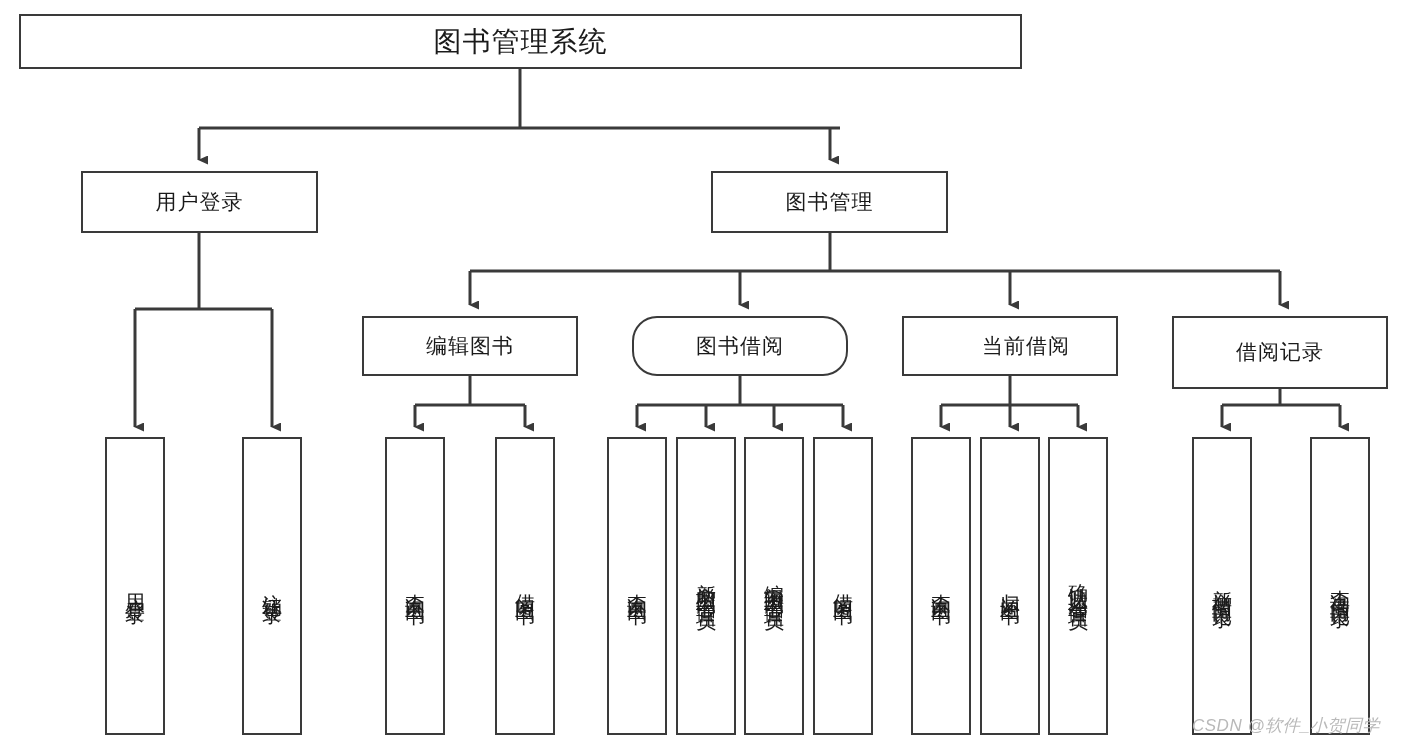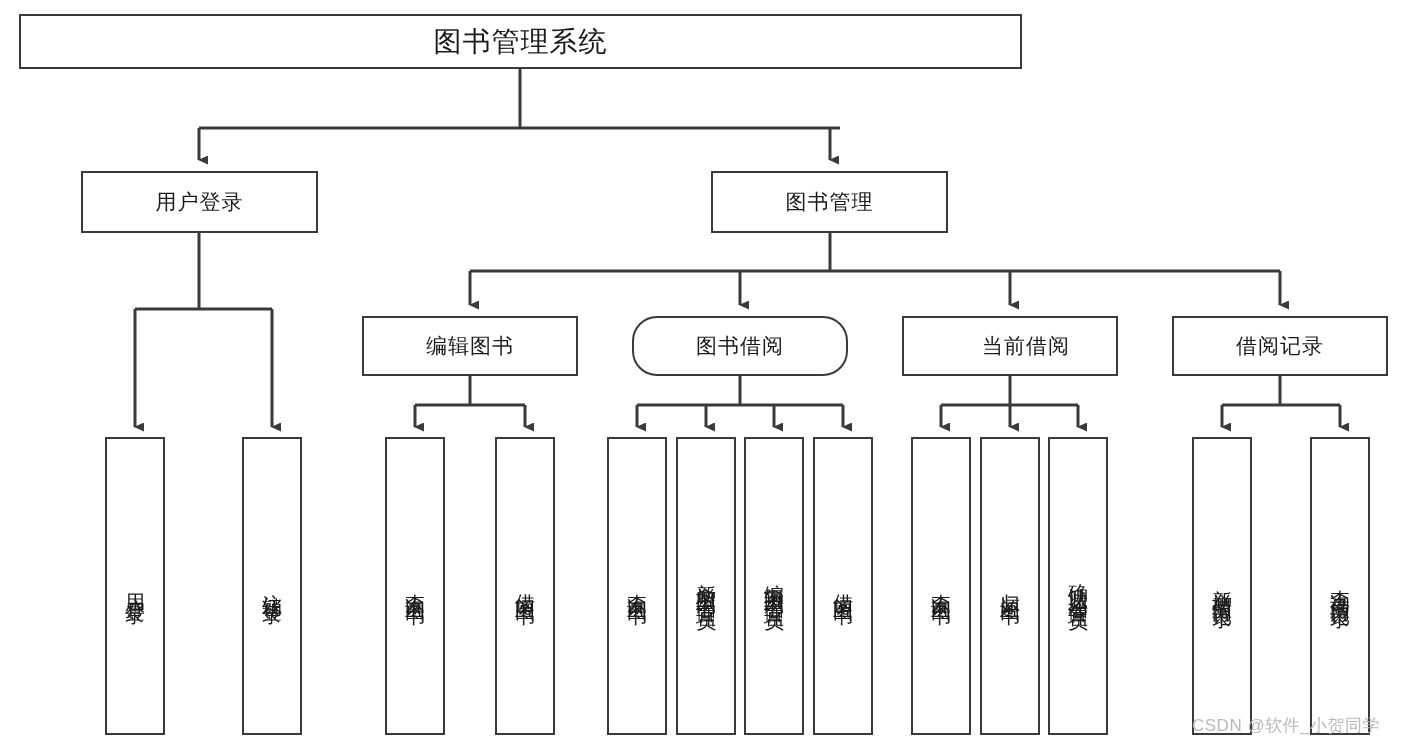--- a/index.html
+++ b/index.html
@@ -53,20 +53,21 @@
   .node-box.root .node-label { font-size: 28px; }
   .watermark {
     position: absolute;
     left: 1192px;
     top: 714px;
     font-size: 17px;
     color: #b9b9b9;
     letter-spacing: 0.5px;
     white-space: nowrap;
     user-select: none;
+    font-style: italic;
   }
 </style>
 </head>
 <body>
 
 <div id="diagram-root">
 
   <svg class="tree-svg" viewBox="0 0 1405 747" xmlns="http://www.w3.org/2000/svg">
     <defs>
       <marker id="arrowhead" markerWidth="9" markerHeight="10" refX="4.5" refY="9" orient="auto" markerUnits="userSpaceOnUse">
@@ -135,21 +136,21 @@
 
   <div class="node-box" style="left:362px; top:316px; width:216px; height:60px;">
     <span class="node-label">编辑图书</span>
   </div>
   <div class="node-box" style="left:632px; top:316px; width:216px; height:60px;border-radius:25px;">
     <span class="node-label">图书借阅</span>
   </div>
   <div class="node-box" style="left:902px; top:316px; width:216px; height:60px;padding-left:32px;">
     <span class="node-label">当前借阅</span>
   </div>
-  <div class="node-box" style="left:1172px; top:316px; width:216px; height:60px;justify-content:center;">
+  <div class="node-box" style="left:1172px; top:316px; width:216px; height:73px;justify-content:center;">
     <span class="node-label">借阅记录</span>
   </div>
 
   <div class="node-box vertical" style="left:105px; top:437px; width:60px; height:298px;">
     <span class="node-label">用户登录</span>
   </div>
   <div class="node-box vertical" style="left:242px; top:437px; width:60px; height:298px;">
     <span class="node-label">注销登录</span>
   </div>
 

